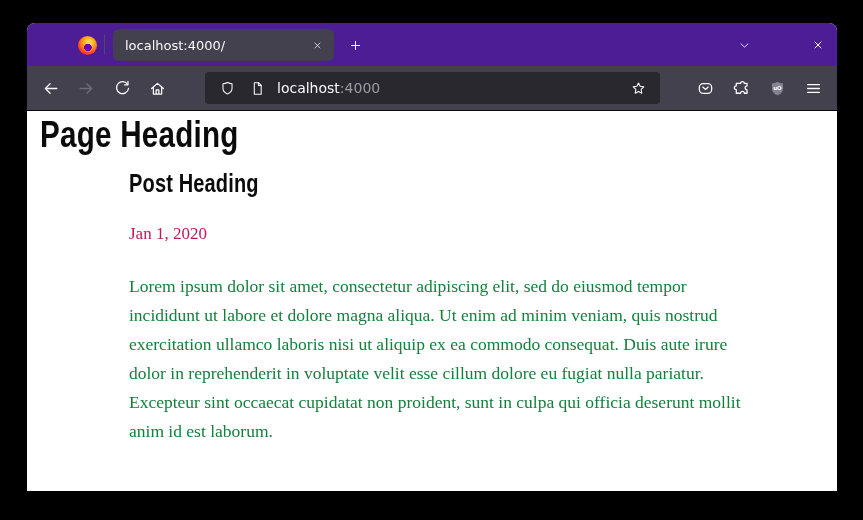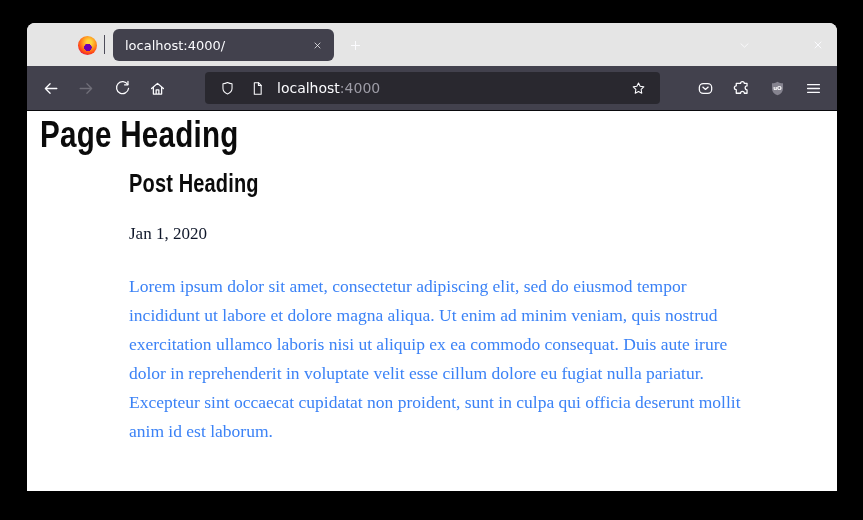--- a/index.html
+++ b/index.html
@@ -5,21 +5,21 @@
   html,body{margin:0;padding:0;}
   body{
     width:863px;height:520px;background:#000;overflow:hidden;position:relative;
     font-family:"DejaVu Sans",sans-serif;
   }
   .window{
     position:absolute;left:27px;top:23px;width:810px;height:468px;
     border-radius:8px 8px 0 0;overflow:hidden;background:#fff;
   }
   
-  .tabbar{position:relative;height:43px;background:#e5e5e5;}
+  .tabbar{position:relative;height:43px;background:#4c1d95;}
   .ff-view{position:absolute;left:47px;top:11px;width:26px;height:22px;border-radius:4px;
     display:flex;align-items:center;justify-content:center;}
   .ff-logo{width:19px;height:19px;border-radius:50%;
     background:
       radial-gradient(circle at 52% 60%, #6e00b3 0 24%, rgba(110,0,179,0) 26%),
       radial-gradient(circle at 58% 34%, #ffd53d 0 14%, #ff9a1f 38%, #ff4217 66%, #c5007c 88%, #8a1e9c 100%);
   }
   .tab-sep{position:absolute;left:77px;top:12px;width:1px;height:19px;background:#4d4c59;}
   .tab{position:absolute;left:86px;top:6px;width:221px;height:32px;background:#42414d;
     border-radius:6px;display:flex;align-items:center;padding:0 6px 0 12px;box-sizing:border-box;}
@@ -48,23 +48,23 @@
   .url-port{color:#9d9ca6;}
   
   .content{position:relative;height:284px;background:#fff;color:#0b0b0b;}
   .page-h1{position:absolute;left:13px;top:2px;margin:0;font-family:"Liberation Sans",sans-serif;
     font-size:37px;font-weight:700;line-height:1.2;transform:scaleX(.8);transform-origin:0 0;
     letter-spacing:.3px;white-space:nowrap;}
   .post-h2{position:absolute;left:102px;top:57px;margin:0;font-family:"Liberation Sans",sans-serif;
     font-size:25px;font-weight:700;line-height:1.2;transform:scaleX(.8);transform-origin:0 0;
     letter-spacing:.2px;white-space:nowrap;}
   .post-date{position:absolute;left:102px;top:113px;font-family:"Liberation Serif",serif;
-    font-size:17px;color:#0f172a;}
+    font-size:17px;color:#be185d;}
   .post-body{position:absolute;left:102px;top:161px;width:614px;margin:0;
-    font-family:"Liberation Serif",serif;font-size:17.5px;line-height:29px;color:#3b82f6;}
+    font-family:"Liberation Serif",serif;font-size:17.5px;line-height:29px;color:#15803d;}
 </style>
 </head>
 <body>
 
 <div class="window">
 
   <div class="tabbar">
     <div class="ff-view ibtn">
       <div class="ff-logo"></div>
     </div>

